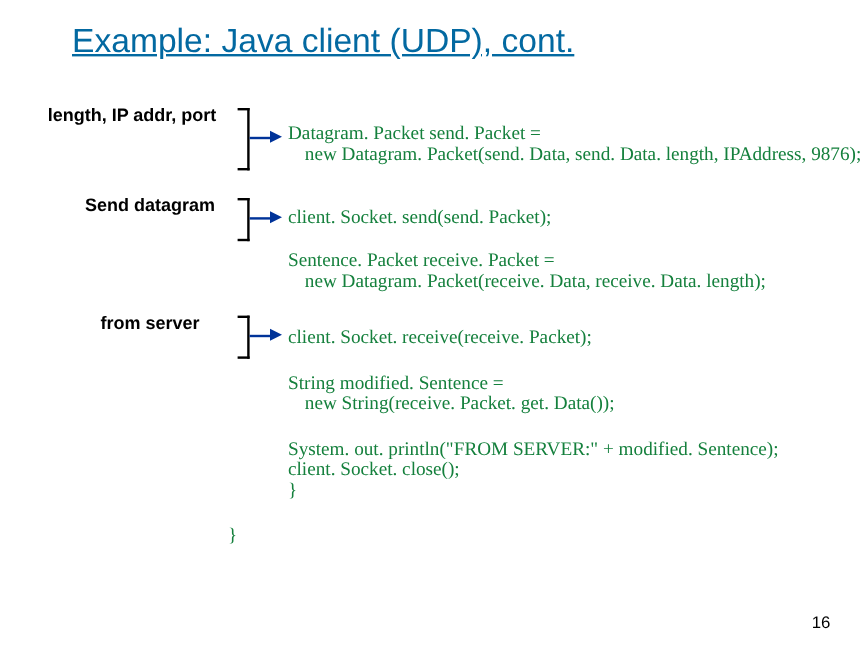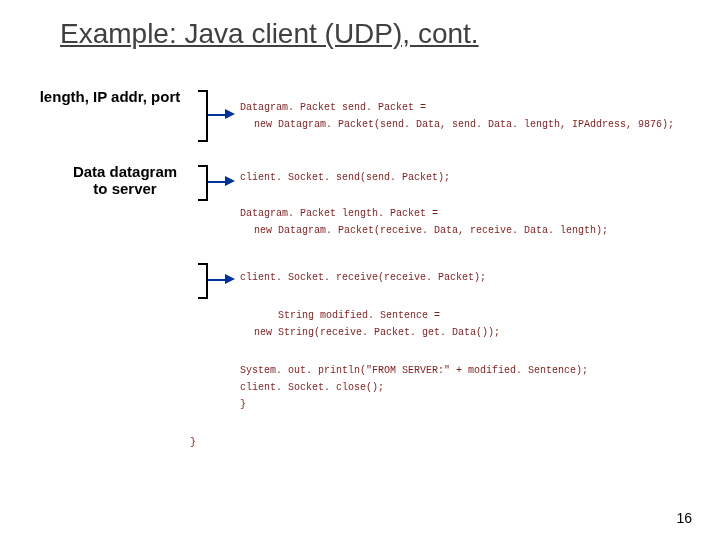--- a/index.html
+++ b/index.html
@@ -10,38 +10,38 @@
     background: #ffffff;
     font-family: "Comic Sans MS", "Comic Sans", cursive, sans-serif;
     position: relative;
     overflow: hidden;
   }
   .title {
     position: absolute;
     top: 18px;
     left: 60px;
     font-size: 28px;
-    color: #404040;
+    color: #0369a1;
     text-decoration: underline;
     font-weight: normal;
     white-space: nowrap;
   }
   .ann {
     position: absolute;
     font-size: 15px;
     color: #000000;
     text-align: center;
     font-weight: bold;
     line-height: 1.15;
   }
   .code {
     position: absolute;
-    font-size: 10px;
-    color: #7f1d1d;
-    font-family: Liberation Mono, monospace;
+    font-size: 16px;
+    color: #15803d;
+    font-family: Liberation Serif, serif;
     white-space: nowrap;
     line-height: 1.2;
   }
   .ind1 { padding-left: 14px; }
   .bracket {
     position: absolute;
     border-top: 2px solid #000;
     border-right: 2px solid #000;
     border-bottom: 2px solid #000;
     border-left: none;
@@ -73,44 +73,44 @@
 <div class="title">Example: Java client (UDP), cont.</div>
 
 <div class="ann" style="top:88px; left:20px; width:180px;">
   <div>length, IP addr, port</div>
 </div>
 <div class="bracket" style="top:90px; left:198px; width:8px; height:48px;"></div>
 <div class="arrow-line" style="top:114px; left:208px; width:18px;"></div>
 <div class="arrow-head" style="top:109px; left:225px;"></div>
 
 <div class="ann" style="top:163px; left:50px; width:150px;">
-  <div>Data datagram</div>
-  <div>to server</div>
+  <div>Send datagram</div>
 </div>
 <div class="bracket" style="top:165px; left:198px; width:8px; height:32px;"></div>
 <div class="arrow-line" style="top:181px; left:208px; width:18px;"></div>
 <div class="arrow-head" style="top:176px; left:225px;"></div>
 
 <div class="ann" style="top:261px; left:50px; width:150px;">
+  <div>from server</div>
 </div>
 <div class="bracket" style="top:263px; left:198px; width:8px; height:32px;"></div>
 <div class="arrow-line" style="top:279px; left:208px; width:18px;"></div>
 <div class="arrow-head" style="top:274px; left:225px;"></div>
 
 <div class="code" style="top:102px; left:240px;">Datagram. Packet send. Packet =</div>
 <div class="code ind1" style="top:119px; left:240px;">new Datagram. Packet(send. Data, send. Data. length, IPAddress, 9876);</div>
 
 <div class="code" style="top:172px; left:240px;">client. Socket. send(send. Packet);</div>
 
-<div class="code" style="top:208px; left:240px;">Datagram. Packet length. Packet =</div>
+<div class="code" style="top:208px; left:240px;">Sentence. Packet receive. Packet =</div>
 <div class="code ind1" style="top:225px; left:240px;">new Datagram. Packet(receive. Data, receive. Data. length);</div>
 
 <div class="code" style="top:272px; left:240px;">client. Socket. receive(receive. Packet);</div>
 
-<div class="code" style="top:310px; left:240px;margin-left:38px;">String modified. Sentence =</div>
+<div class="code" style="top:310px; left:240px;">String modified. Sentence =</div>
 <div class="code ind1" style="top:327px; left:240px;">new String(receive. Packet. get. Data());</div>
 
 <div class="code" style="top:365px; left:240px;">System. out. println("FROM SERVER:" + modified. Sentence);</div>
 <div class="code" style="top:382px; left:240px;">client. Socket. close();</div>
 <div class="code" style="top:399px; left:240px;">}</div>
 
 <div class="code" style="top:437px; left:190px;">}</div>
 
 <div class="pagenum">16</div>
 

